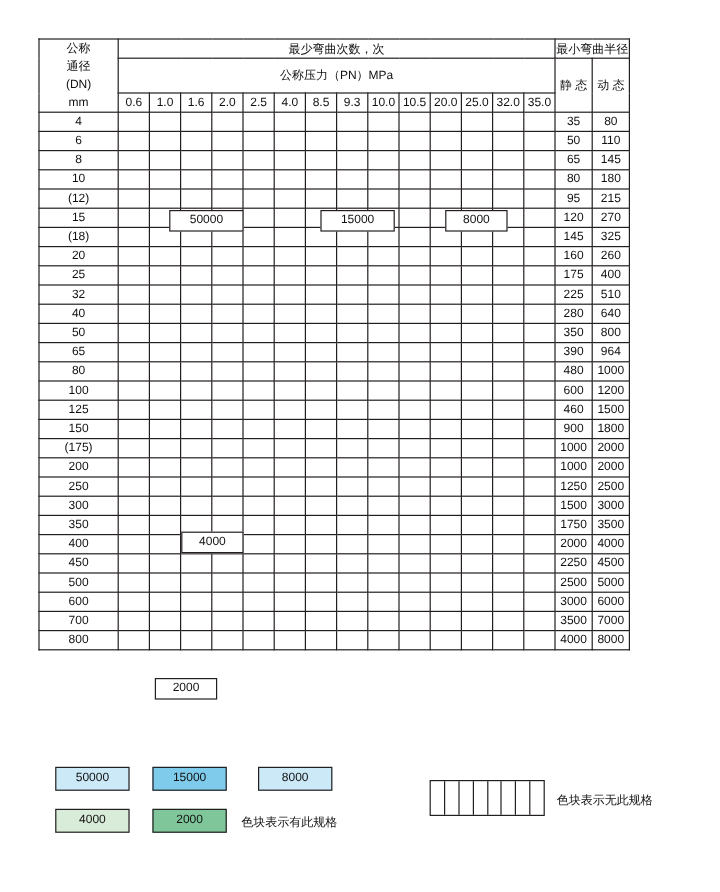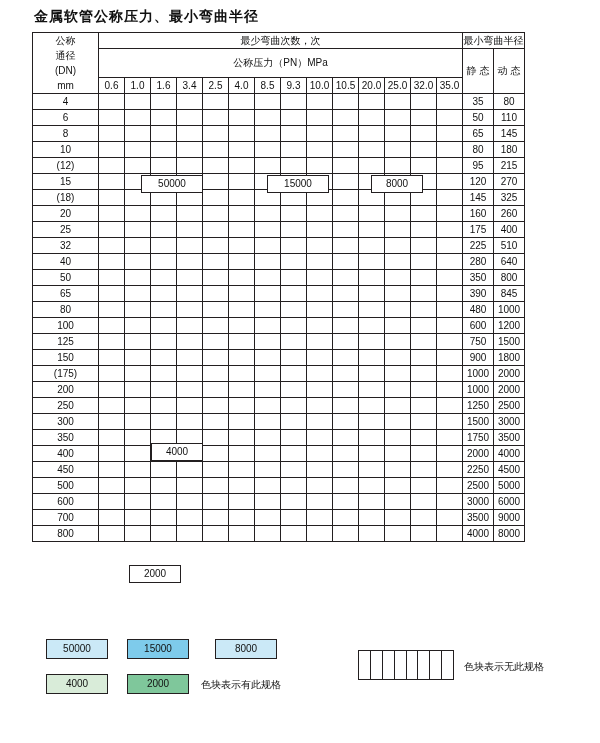--- a/index.html
+++ b/index.html
@@ -91,21 +91,20 @@
     flex: 1 1 auto;
     border-right: 1px solid #231f20;
   }
   .lg-grid span:last-child { border-right: none; }
 </style>
 </head>
 <body>
 
 <div id="page">
 
-  <div class="title">金属软管公称压力、最小弯曲半径</div>
 
   <table class="main">
     <colgroup>
       <col style="width:66px">
       <col span="14" style="width:26px">
       <col style="width:31px">
       <col style="width:31px">
     </colgroup>
     <tbody id="table-body">
         <tr>
@@ -120,21 +119,21 @@
         </tr>
         <tr>
           <td class="hdr presshdr" colspan="14">公称压力（PN）MPa</td>
           <td class="hdr presshdr" rowspan="2">静 态</td>
           <td class="hdr presshdr" rowspan="2">动 态</td>
         </tr>
         <tr>
           <td class="hdr presshdr">0.6</td>
           <td class="hdr presshdr">1.0</td>
           <td class="hdr presshdr">1.6</td>
-          <td class="hdr presshdr">3.4</td>
+          <td class="hdr presshdr">2.0</td>
           <td class="hdr presshdr">2.5</td>
           <td class="hdr presshdr">4.0</td>
           <td class="hdr presshdr">8.5</td>
           <td class="hdr presshdr">9.3</td>
           <td class="hdr presshdr">10.0</td>
           <td class="hdr presshdr">10.5</td>
           <td class="hdr presshdr">20.0</td>
           <td class="hdr presshdr">25.0</td>
           <td class="hdr presshdr">32.0</td>
           <td class="hdr presshdr">35.0</td>
@@ -377,21 +376,21 @@
           <td class="f-blue" style="height: 16px;"></td>
           <td class="f-blue" style="height: 16px;"></td>
           <td class="f-white" style="height: 16px;"></td>
           <td class="f-white" style="height: 16px;"></td>
           <td class="f-white" style="height: 16px;"></td>
           <td class="f-white" style="height: 16px;"></td>
           <td class="f-white" style="height: 16px;"></td>
           <td class="f-white" style="height: 16px;"></td>
           <td class="f-white" style="height: 16px;"></td>
           <td class="radcell">390</td>
-          <td class="radcell">845</td>
+          <td class="radcell">964</td>
         </tr>
         <tr>
           <td class="dncell">80</td>
           <td class="f-lblue" style="height: 16px;"></td>
           <td class="f-lblue" style="height: 16px;"></td>
           <td class="f-lblue" style="height: 16px;"></td>
           <td class="f-lblue" style="height: 16px;"></td>
           <td class="f-lblue" style="height: 16px;"></td>
           <td class="f-blue" style="height: 16px;"></td>
           <td class="f-white" style="height: 16px;"></td>
@@ -433,21 +432,21 @@
           <td class="f-lgreen" style="height: 16px;"></td>
           <td class="f-white" style="height: 16px;"></td>
           <td class="f-white" style="height: 16px;"></td>
           <td class="f-white" style="height: 16px;"></td>
           <td class="f-white" style="height: 16px;"></td>
           <td class="f-white" style="height: 16px;"></td>
           <td class="f-white" style="height: 16px;"></td>
           <td class="f-white" style="height: 16px;"></td>
           <td class="f-white" style="height: 16px;"></td>
           <td class="f-white" style="height: 16px;"></td>
-          <td class="radcell">750</td>
+          <td class="radcell">460</td>
           <td class="radcell">1500</td>
         </tr>
         <tr>
           <td class="dncell">150</td>
           <td class="f-lgreen" style="height: 16px;"></td>
           <td class="f-lgreen" style="height: 16px;"></td>
           <td class="f-lgreen" style="height: 16px;"></td>
           <td class="f-lgreen" style="height: 16px;"></td>
           <td class="f-lgreen" style="height: 16px;"></td>
           <td class="f-white" style="height: 16px;"></td>
@@ -643,21 +642,21 @@
           <td class="f-white" style="height: 16px;"></td>
           <td class="f-white" style="height: 16px;"></td>
           <td class="f-white" style="height: 16px;"></td>
           <td class="f-white" style="height: 16px;"></td>
           <td class="f-white" style="height: 16px;"></td>
           <td class="f-white" style="height: 16px;"></td>
           <td class="f-white" style="height: 16px;"></td>
           <td class="f-white" style="height: 16px;"></td>
           <td class="f-white" style="height: 16px;"></td>
           <td class="radcell">3500</td>
-          <td class="radcell">9000</td>
+          <td class="radcell">7000</td>
         </tr>
         <tr>
           <td class="dncell">800</td>
           <td class="f-green" style="height: 16px;"></td>
           <td class="f-green" style="height: 16px;"></td>
           <td class="f-white" style="height: 16px;"></td>
           <td class="f-white" style="height: 16px;"></td>
           <td class="f-white" style="height: 16px;"></td>
           <td class="f-white" style="height: 16px;"></td>
           <td class="f-white" style="height: 16px;"></td>

